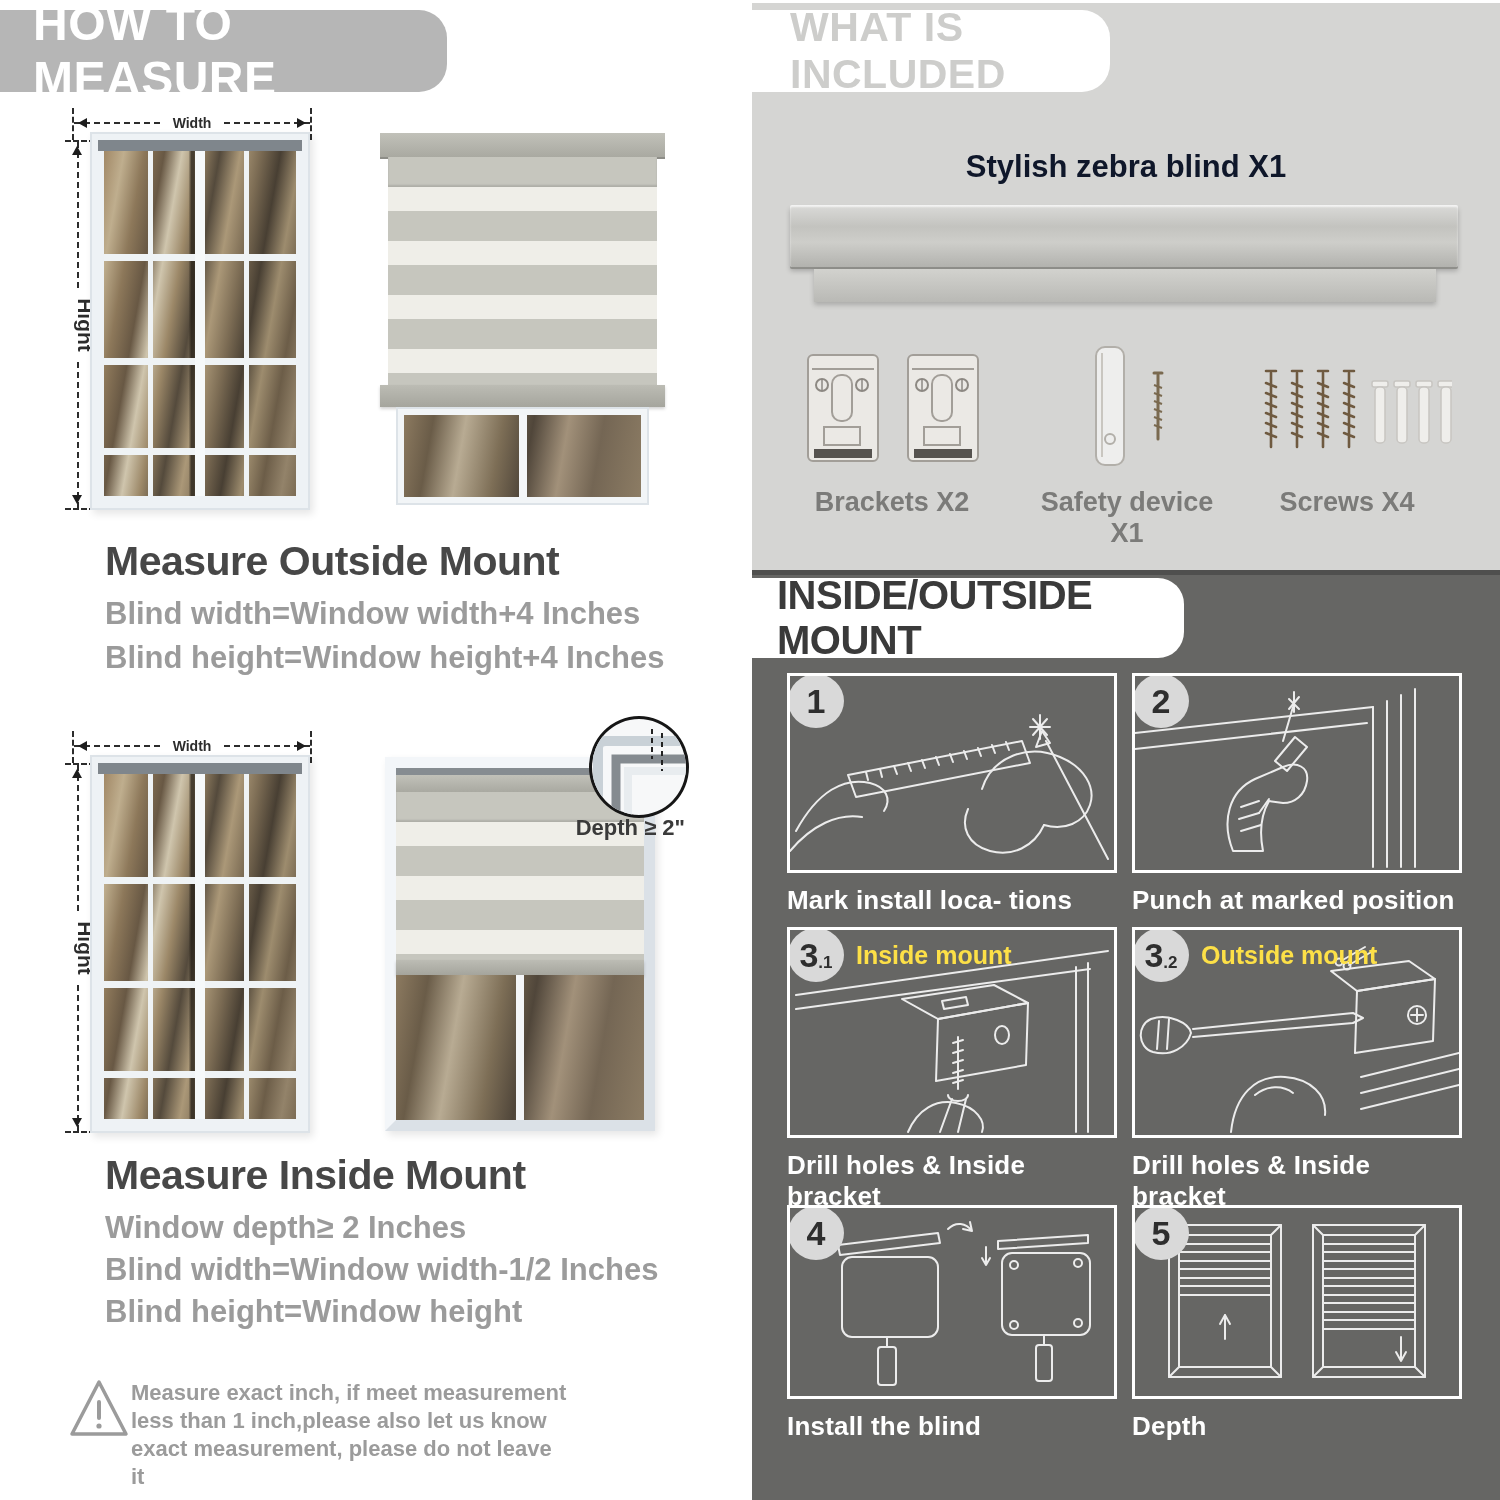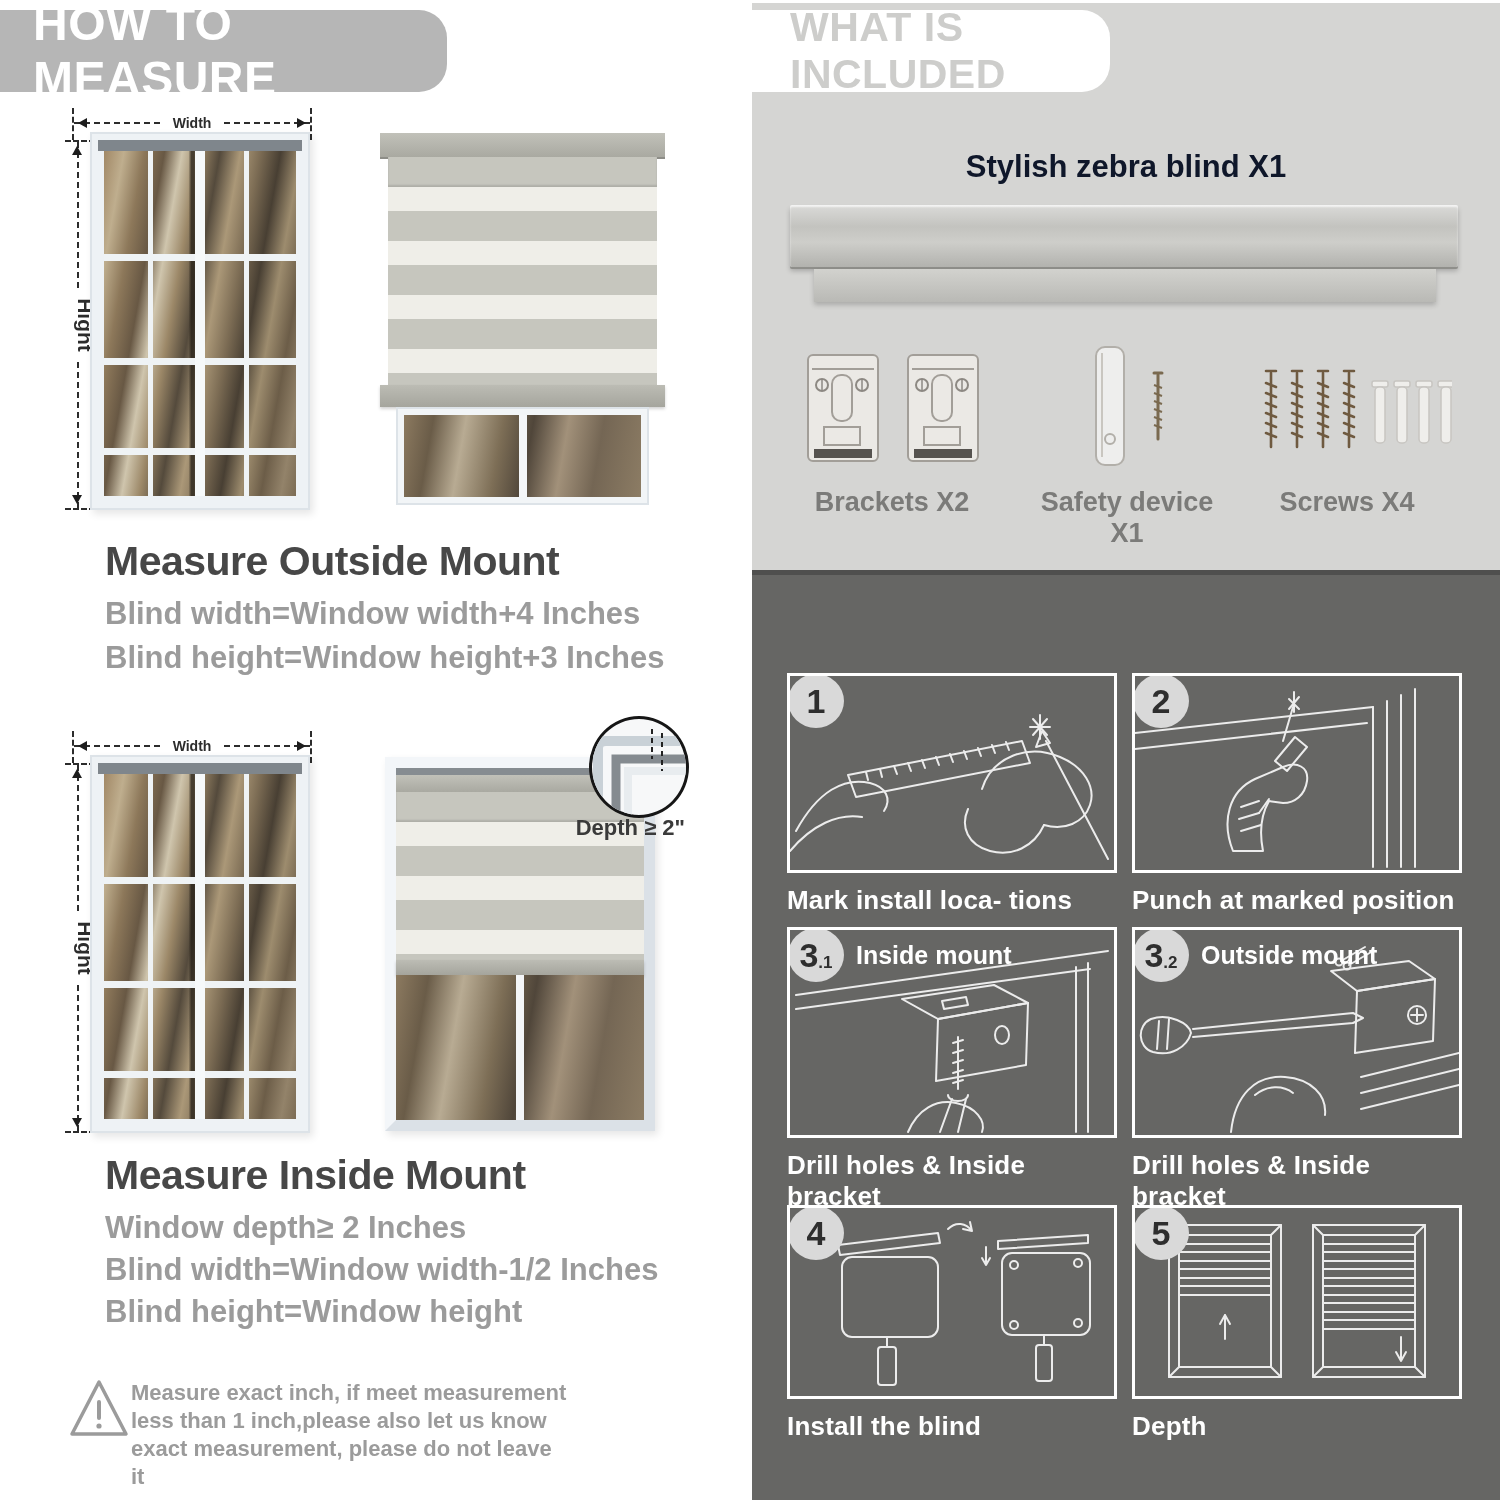--- a/index.html
+++ b/index.html
@@ -76,21 +76,21 @@
   .mount-panel{position:absolute;left:0;top:570px;width:748px;height:930px;background:#666664;}
   .mount-panel::before{content:"";position:absolute;left:0;top:0;right:0;height:5px;background:rgba(0,0,0,.22);}
   .iom-box{position:absolute;left:0;top:8px;width:432px;height:80px;background:#fff;
            border-radius:0 26px 26px 0;display:flex;align-items:center;}
   .iom-box span{color:#3a3a3a;font-weight:bold;font-size:40px;letter-spacing:-.5px;padding-left:25px;}
   .step{position:absolute;width:330px;}
   .panel{position:relative;border:3px solid #fff;overflow:hidden;}
   .badge{position:absolute;top:-2px;left:-2px;width:56px;height:54px;border-radius:50%;background:#d9d9d9;
          display:flex;align-items:center;justify-content:center;color:#2e2e2e;font-weight:bold;font-size:34px;line-height:1;}
   .badge .sub{font-size:17px;margin-top:15px;}
-  .ptitle{position:absolute;top:11px;left:66px;color:#ffffff;font-weight:bold;font-size:25px;}
+  .ptitle{position:absolute;top:11px;left:66px;color:#fde047;font-weight:bold;font-size:25px;}
   .caption{margin-top:12px;color:#fff;font-weight:bold;font-size:26px;letter-spacing:.2px;}
   .art{display:block;width:100%;height:100%;}
   .art path,.art rect,.art circle,.art ellipse,.art line{fill:none;stroke:#ececec;stroke-width:2;
         stroke-linecap:round;stroke-linejoin:round;}
   .art .fillbar{fill:#d4d4d4;stroke:none;}
 </style>
 </head>
 <body>
 
 <div class="page">
@@ -129,21 +129,21 @@
       <div style="position:absolute;left:16px;top:274px;width:253px;height:98px;background:#f2f5f7;box-shadow:inset 0 0 0 2px #dde3e8;">
         <div style="position:absolute;left:8px;right:8px;top:8px;bottom:8px;">
           <div class="glass2" style="position:absolute;inset:0;"></div>
           <div class="stile"></div>
         </div>
       </div>
     </div>
 
     <div class="sec-title" style="left:105px;top:538px;">Measure Outside Mount</div>
     <div class="sec-line" style="left:105px;top:596px;">Blind width=Window width+4 Inches</div>
-    <div class="sec-line" style="left:105px;top:640px;">Blind height=Window height+3 Inches</div>
+    <div class="sec-line" style="left:105px;top:640px;">Blind height=Window height+4 Inches</div>
 
     <div class="mh" style="left:74px;top:745px;width:236px;">
       <div class="tickL"></div>
       <div class="tickR"></div>
       <span class="lab">Width</span>
     </div>
     <div class="mv" style="left:77px;top:765px;height:366px;">
       <div class="tickT"></div>
       <div class="tickB"></div>
       <span class="lab">Hight</span>
@@ -257,20 +257,23 @@
           <rect x="164" y="28" width="16" height="6" rx="2"></rect>
             <rect x="167" y="34" width="10" height="56" rx="4"></rect>
           <rect x="186" y="28" width="16" height="6" rx="2"></rect>
             <rect x="189" y="34" width="10" height="56" rx="4"></rect>
         </g>
       </svg>
       <div class="part-label" style="left:490px;width:210px;">Screws X4</div>
     </div>
 
     <div class="mount-panel">
+      <div class="iom-box">
+        <span>INSIDE/OUTSIDE MOUNT</span>
+      </div>
 
       <div class="step" style="left:35px;top:103px;">
         <div class="panel" style="height:194px;">
           <svg class="art" viewBox="0 0 324 188">
             <path d="M6,152 C28,112 54,98 80,104 C96,108 102,120 94,132"></path>
             <path d="M0,172 C22,146 48,134 72,138"></path>
             <path d="M58,96 L232,62 L240,84 L66,118 Z"></path>
             <path d="M76,93 l2,8 M90,90 l2,8 M104,87 l3,8 M118,84 l3,8 M132,81 l3,8 M146,78 l3,8 M160,75 l3,8 M174,72 l3,8 M188,69 l3,8 M202,66 l3,8 M216,63 l3,8" stroke-width="1.5"></path>
             <path d="M243,40 l14,16 M257,40 l-14,16 M250,36 l0,24 M240,48 l20,0" stroke-width="1.7"></path>
             <path d="M318,180 L256,62 M252,52 l-6,16 l14,-4 Z"></path>

